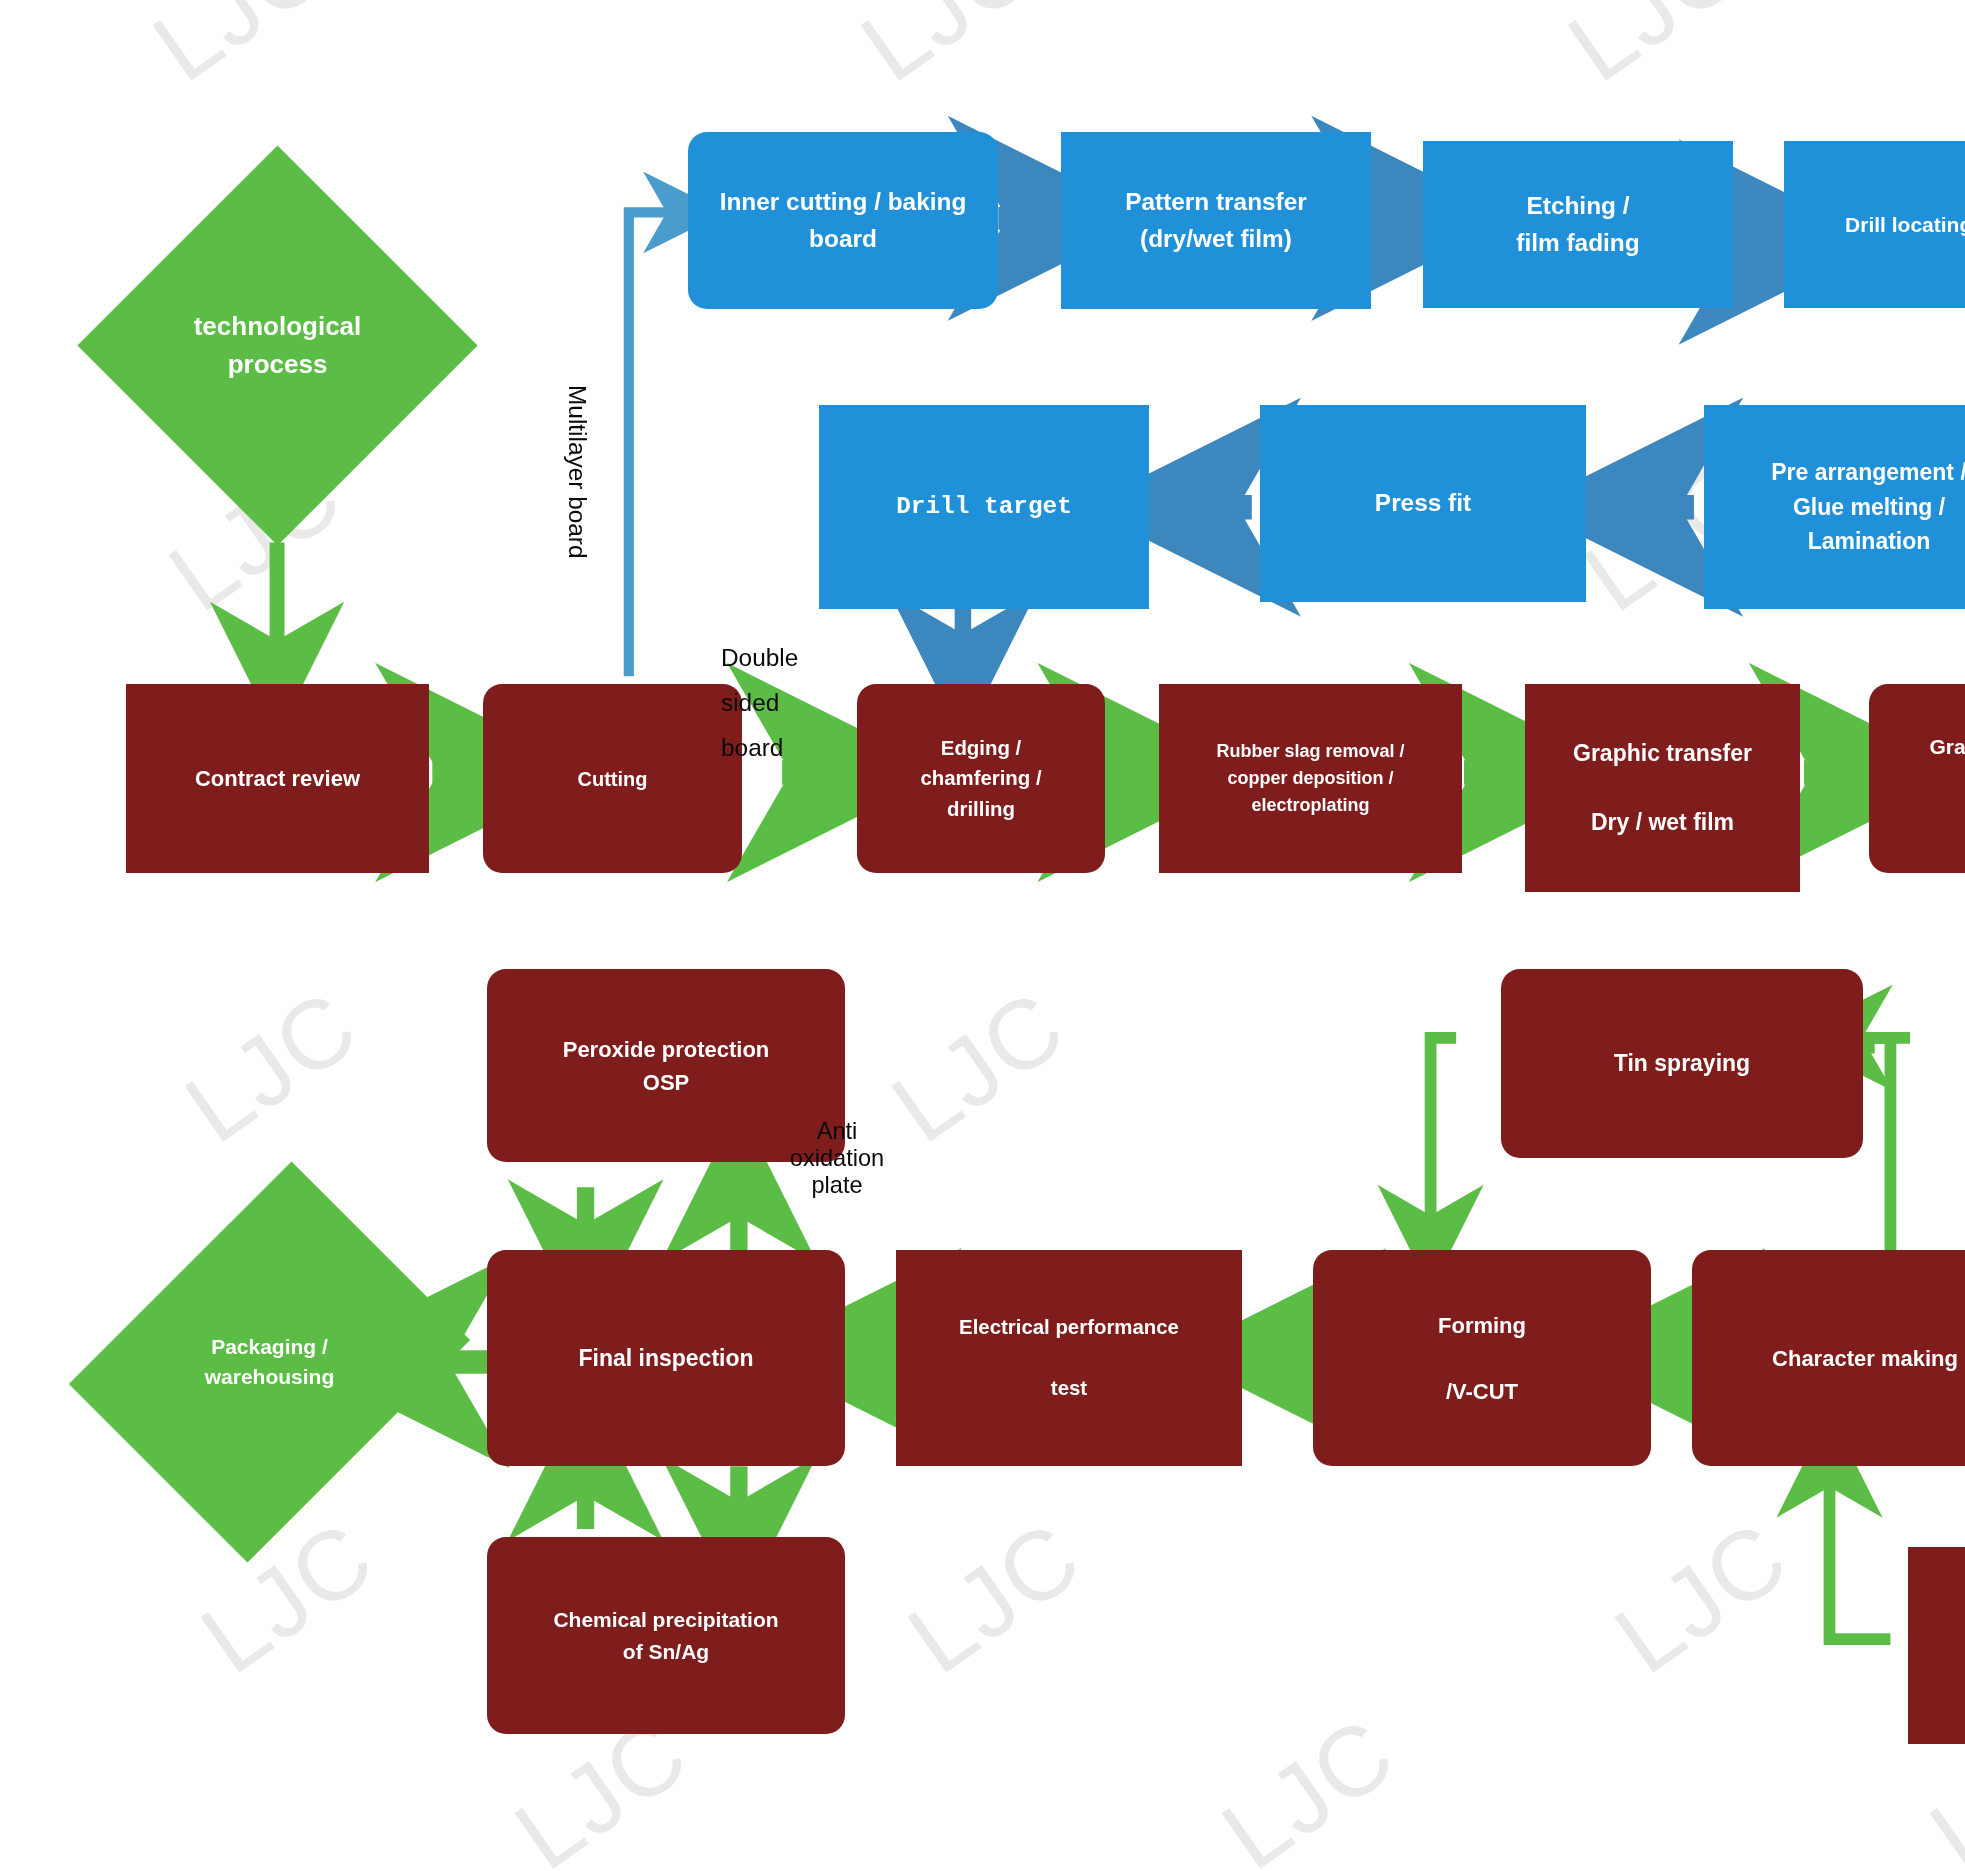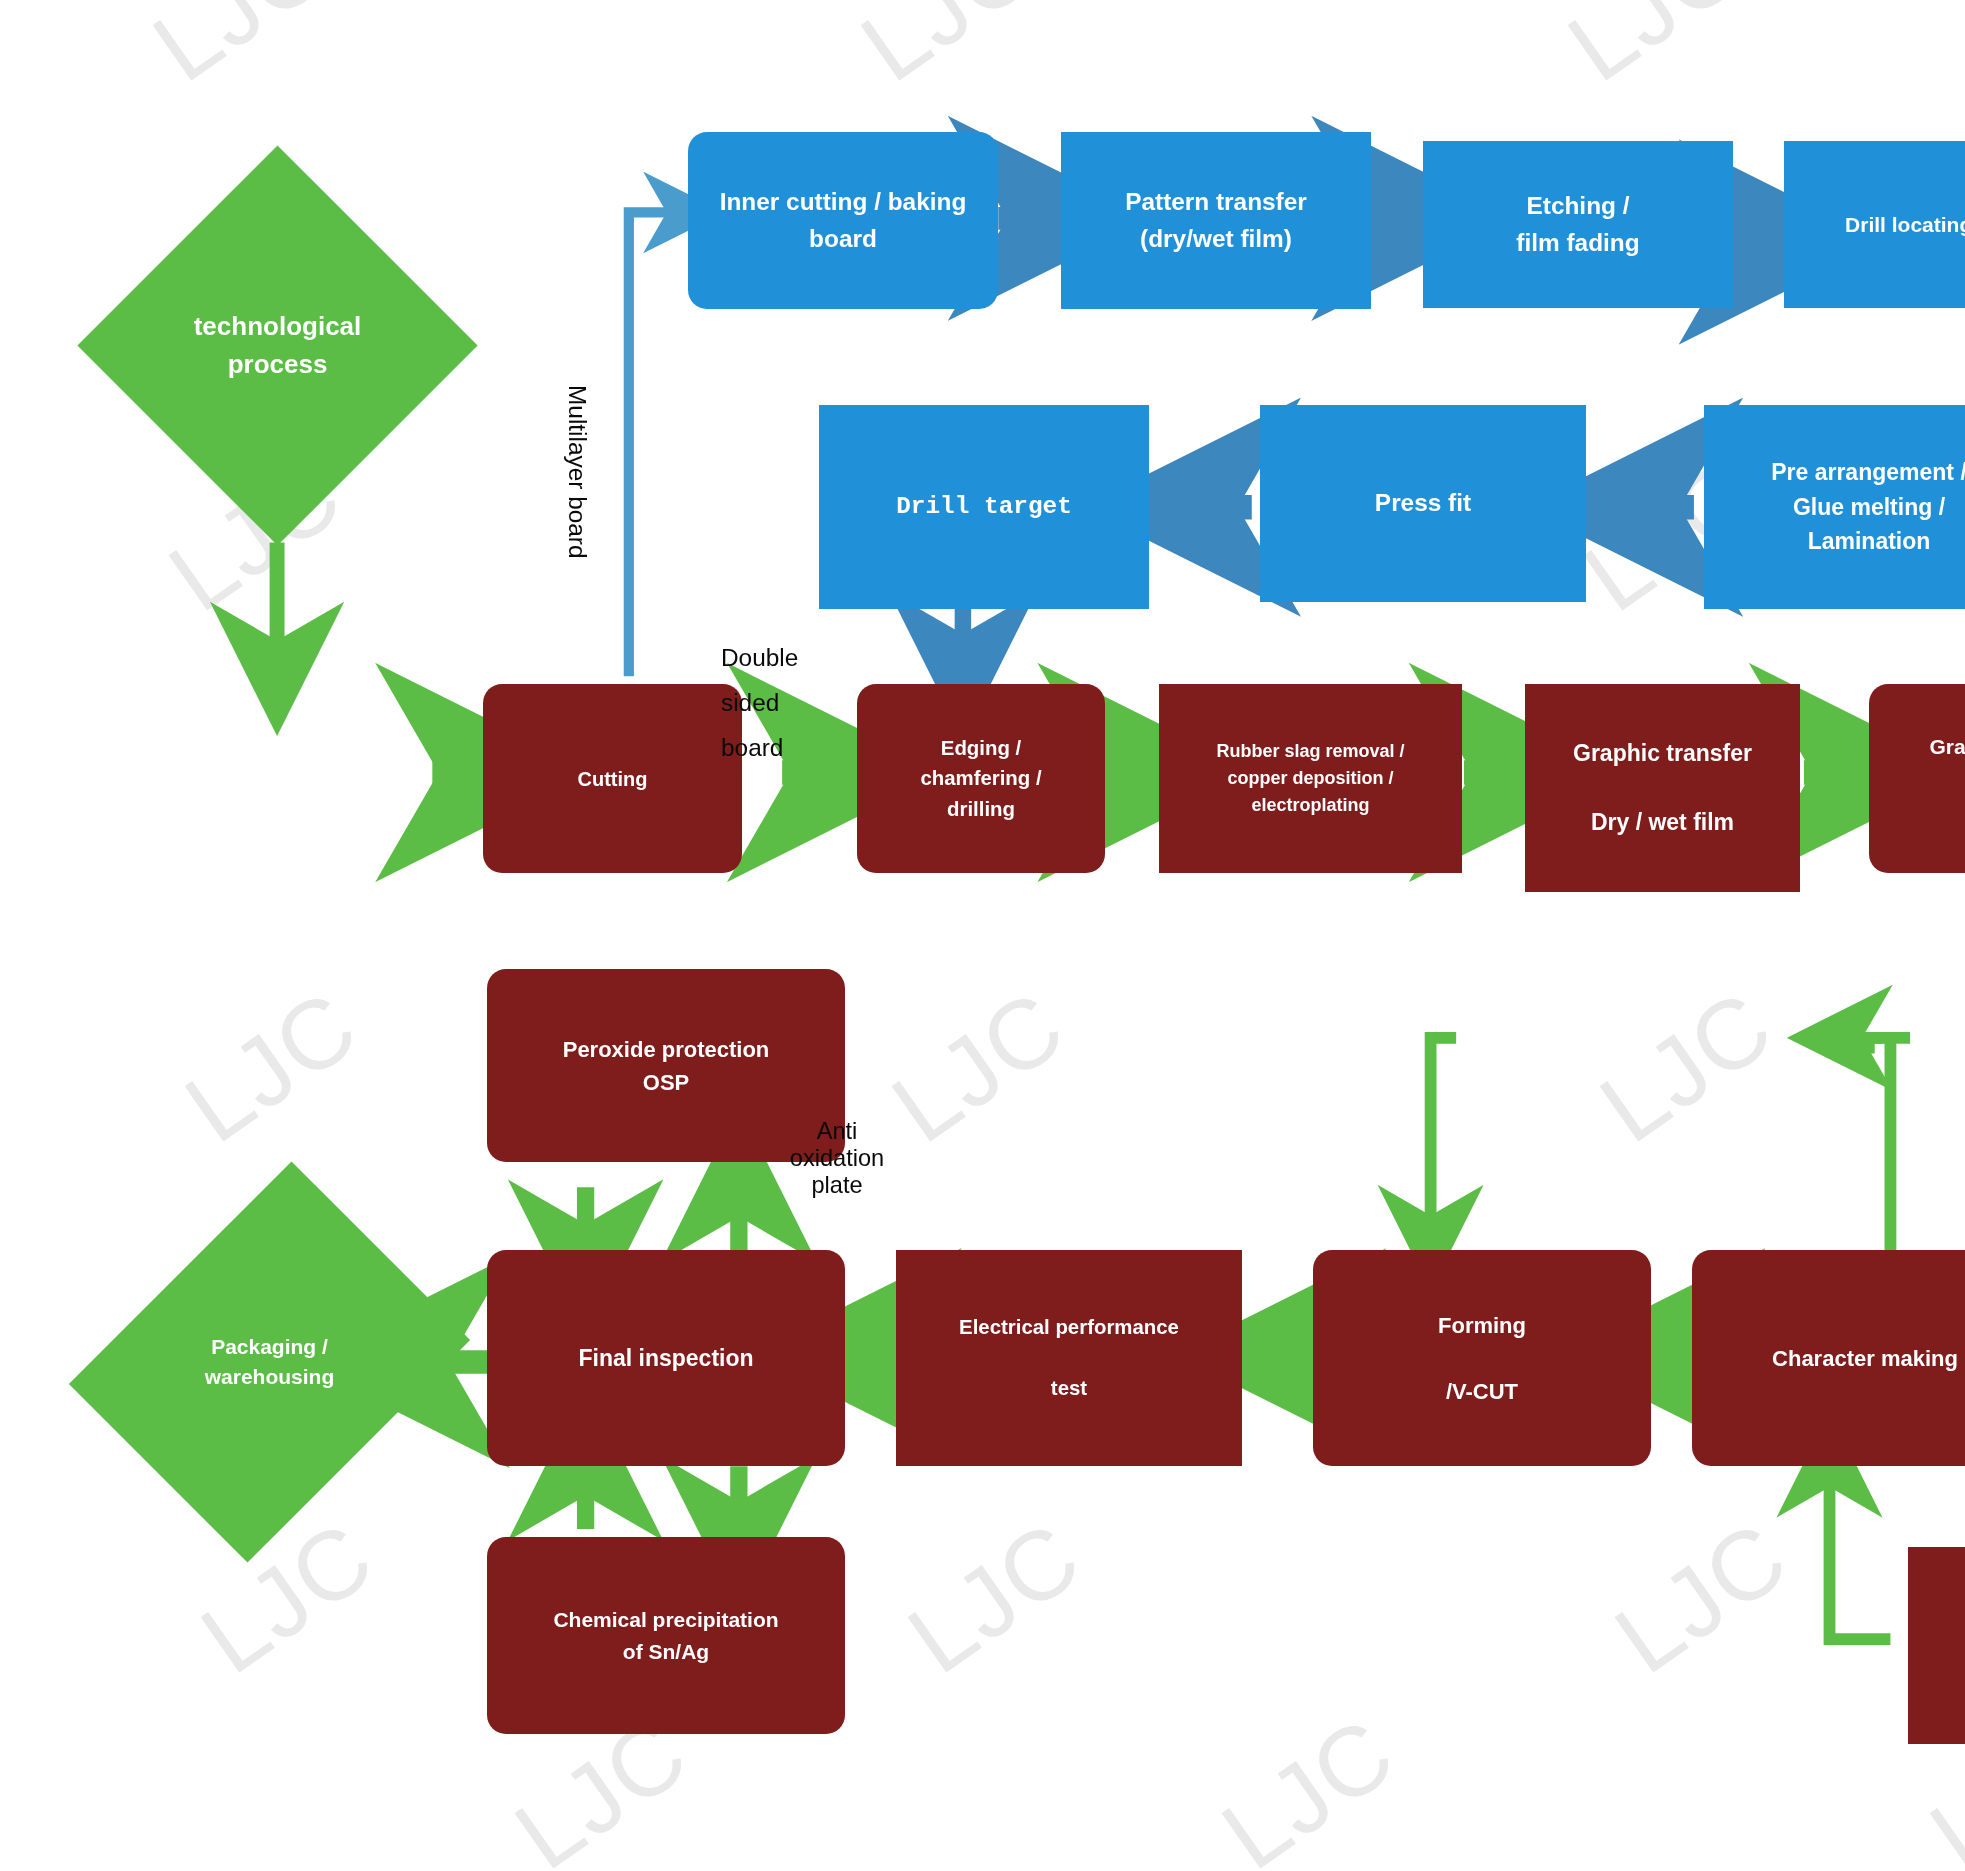--- a/index.html
+++ b/index.html
@@ -211,20 +211,23 @@
   <div class="node blue" style="left:1260px; top:405px; width:326px; height:197px; font-size:24.4px;">
     <span>Press fit</span>
   </div>
 
   <div class="node blue" style="left:1704px; top:405px; width:330px; height:204px; font-size:23px;">
     <span>Pre arrangement /
 Glue melting /
 Lamination</span>
   </div>
 
+  <div class="node green" style="left:126px; top:684px; width:303px; height:189px; font-size:22px;">
+    <span>Contract  review</span>
+  </div>
 
   <div class="node green rounded" style="left:483px; top:684px; width:259px; height:189px; font-size:20px;">
     <span>Cutting</span>
   </div>
 
   <div class="node green rounded" style="left:857px; top:684px; width:248px; height:189px; font-size:20.4px;">
     <span>Edging /
 chamfering /
 drilling</span>
   </div>
@@ -240,20 +243,23 @@
 
 Dry / wet film</span>
   </div>
 
   <div class="node green rounded" style="left:1869px; top:684px; width:275px; height:189px; font-size:21px;">
     <span>Graphic plating
 
 Cu/Sn</span>
   </div>
 
+  <div class="node green rounded" style="left:1501px; top:969px; width:362px; height:189px; font-size:23px;">
+    <span>Tin spraying</span>
+  </div>
 
   <div class="node green rounded" style="left:487px; top:969px; width:358px; height:193px; font-size:22px;">
     <span>Peroxide protection
 OSP</span>
   </div>
 
   <div class="node green rounded" style="left:1692px; top:1250px; width:346px; height:216px; font-size:22px;">
     <span>Character making</span>
   </div>
 

